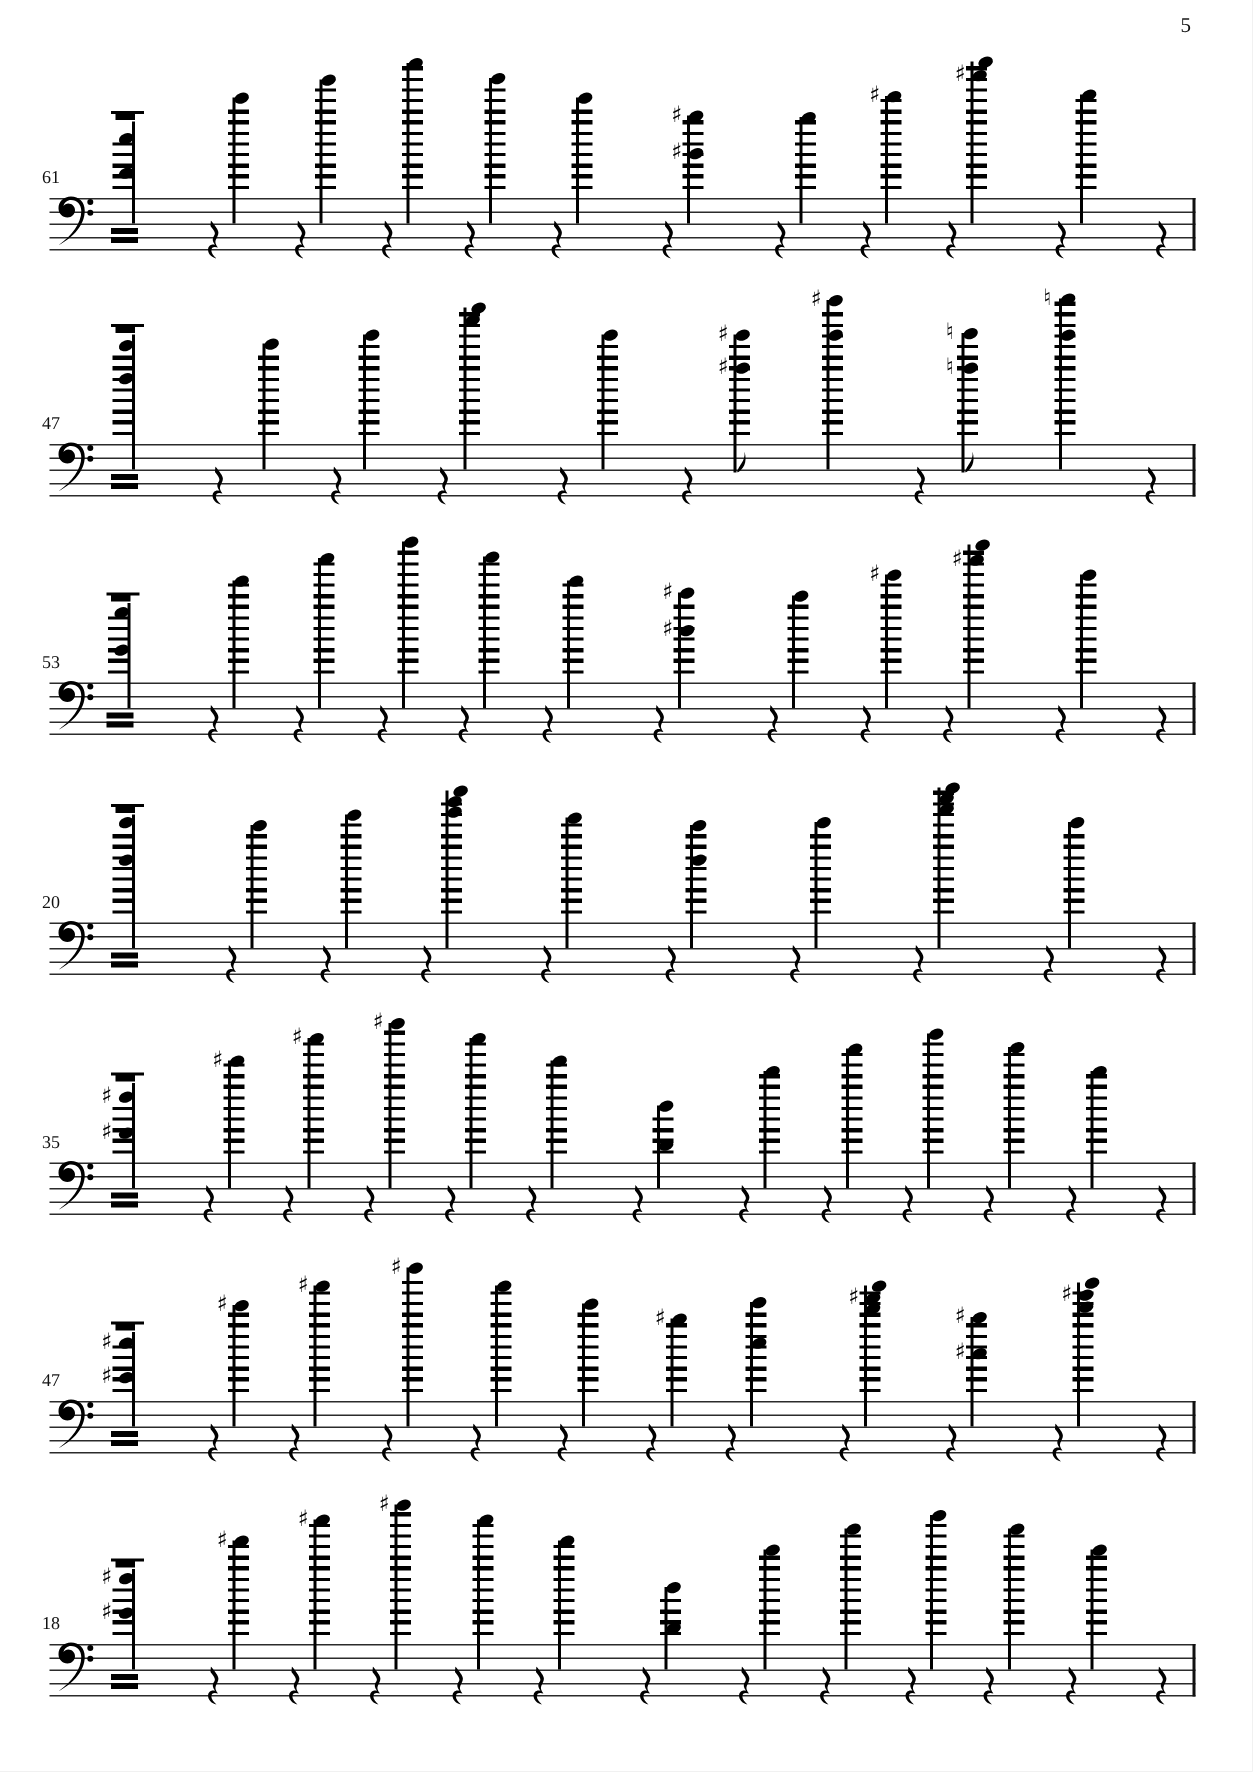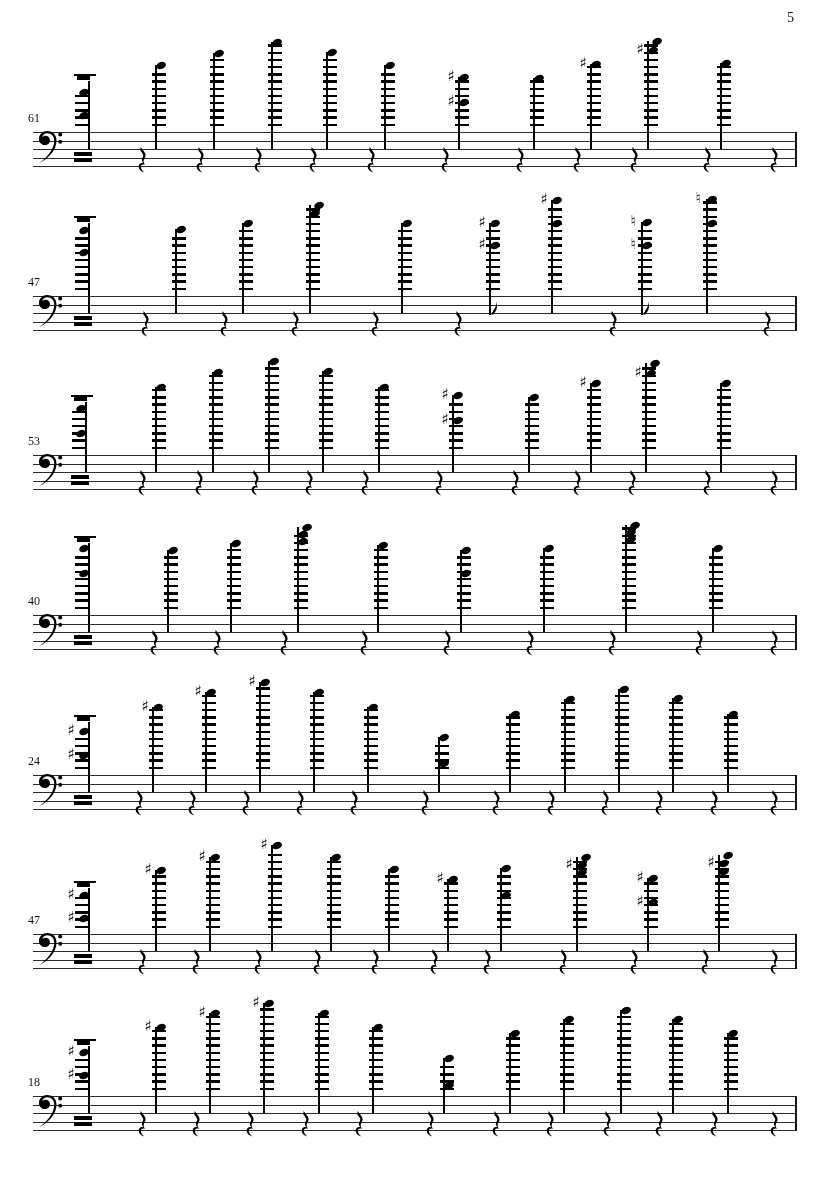--- a/index.html
+++ b/index.html
@@ -631,21 +631,21 @@
     <svg width="9" height="26" viewBox="0 0 9 26" class="rest-svg" style="left: 628px; top: 470px;">
       <path fill="#000" d="M2.6,0 C5.3,3.4 7.6,6.1 7.6,8.2 C7.6,9.9 6.6,11.2 5.9,12.9 C5.3,14.4 5.6,15.9 7.3,18.0 C4.8,17.1 2.9,17.7 2.9,19.9 C2.9,21.6 4.1,23.4 6.3,25.4 C3.0,24.6 0.7,22.3 0.7,19.5 C0.7,16.9 2.9,15.4 5.3,16.2 C3.6,13.9 3.4,12.2 4.6,10.4 C5.6,8.9 5.9,7.9 2.3,3.6 Z"></path>
     </svg>
     <svg width="9" height="26" viewBox="0 0 9 26" class="rest-svg" style="left: 703px; top: 470px;">
       <path fill="#000" d="M2.6,0 C5.3,3.4 7.6,6.1 7.6,8.2 C7.6,9.9 6.6,11.2 5.9,12.9 C5.3,14.4 5.6,15.9 7.3,18.0 C4.8,17.1 2.9,17.7 2.9,19.9 C2.9,21.6 4.1,23.4 6.3,25.4 C3.0,24.6 0.7,22.3 0.7,19.5 C0.7,16.9 2.9,15.4 5.3,16.2 C3.6,13.9 3.4,12.2 4.6,10.4 C5.6,8.9 5.9,7.9 2.3,3.6 Z"></path>
     </svg>
     <svg width="9" height="26" viewBox="0 0 9 26" class="rest-svg" style="left: 770px; top: 470px;">
       <path fill="#000" d="M2.6,0 C5.3,3.4 7.6,6.1 7.6,8.2 C7.6,9.9 6.6,11.2 5.9,12.9 C5.3,14.4 5.6,15.9 7.3,18.0 C4.8,17.1 2.9,17.7 2.9,19.9 C2.9,21.6 4.1,23.4 6.3,25.4 C3.0,24.6 0.7,22.3 0.7,19.5 C0.7,16.9 2.9,15.4 5.3,16.2 C3.6,13.9 3.4,12.2 4.6,10.4 C5.6,8.9 5.9,7.9 2.3,3.6 Z"></path>
     </svg>
     <div style="position: absolute; left: 0px; top: 0px;">
-      <div class="measure-num" style="left: 14px; top: 594px;">40</div>
+      <div class="measure-num" style="left: 14px; top: 594px;">20</div>
       <div class="staffline" style="left: 33px; width: 764px; top: 615px;"></div>
       <div class="staffline" style="left: 33px; width: 764px; top: 623.5px;"></div>
       <div class="staffline" style="left: 33px; width: 764px; top: 632px;"></div>
       <div class="staffline" style="left: 33px; width: 764px; top: 640.5px;"></div>
       <div class="staffline" style="left: 33px; width: 764px; top: 649px;"></div>
       <div class="barline" style="left: 795.3px; top: 615px; height: 35.2px;"></div>
       <div style="position: absolute; left: 0px; top: 0px;">
         <div class="ledger" style="left: 74.7px; top: 606.6px;"></div>
         <div class="ledger" style="left: 74.7px; top: 599.4px;"></div>
         <div class="ledger" style="left: 74.7px; top: 592.2px;"></div>
@@ -799,21 +799,21 @@
     <svg width="9" height="26" viewBox="0 0 9 26" class="rest-svg" style="left: 608px; top: 630px;">
       <path fill="#000" d="M2.6,0 C5.3,3.4 7.6,6.1 7.6,8.2 C7.6,9.9 6.6,11.2 5.9,12.9 C5.3,14.4 5.6,15.9 7.3,18.0 C4.8,17.1 2.9,17.7 2.9,19.9 C2.9,21.6 4.1,23.4 6.3,25.4 C3.0,24.6 0.7,22.3 0.7,19.5 C0.7,16.9 2.9,15.4 5.3,16.2 C3.6,13.9 3.4,12.2 4.6,10.4 C5.6,8.9 5.9,7.9 2.3,3.6 Z"></path>
     </svg>
     <svg width="9" height="26" viewBox="0 0 9 26" class="rest-svg" style="left: 695px; top: 630px;">
       <path fill="#000" d="M2.6,0 C5.3,3.4 7.6,6.1 7.6,8.2 C7.6,9.9 6.6,11.2 5.9,12.9 C5.3,14.4 5.6,15.9 7.3,18.0 C4.8,17.1 2.9,17.7 2.9,19.9 C2.9,21.6 4.1,23.4 6.3,25.4 C3.0,24.6 0.7,22.3 0.7,19.5 C0.7,16.9 2.9,15.4 5.3,16.2 C3.6,13.9 3.4,12.2 4.6,10.4 C5.6,8.9 5.9,7.9 2.3,3.6 Z"></path>
     </svg>
     <svg width="9" height="26" viewBox="0 0 9 26" class="rest-svg" style="left: 770px; top: 630px;">
       <path fill="#000" d="M2.6,0 C5.3,3.4 7.6,6.1 7.6,8.2 C7.6,9.9 6.6,11.2 5.9,12.9 C5.3,14.4 5.6,15.9 7.3,18.0 C4.8,17.1 2.9,17.7 2.9,19.9 C2.9,21.6 4.1,23.4 6.3,25.4 C3.0,24.6 0.7,22.3 0.7,19.5 C0.7,16.9 2.9,15.4 5.3,16.2 C3.6,13.9 3.4,12.2 4.6,10.4 C5.6,8.9 5.9,7.9 2.3,3.6 Z"></path>
     </svg>
     <div style="position: absolute; left: 0px; top: 0px;">
-      <div class="measure-num" style="left: 14px; top: 754px;">24</div>
+      <div class="measure-num" style="left: 14px; top: 754px;">35</div>
       <div class="staffline" style="left: 33px; width: 764px; top: 775px;"></div>
       <div class="staffline" style="left: 33px; width: 764px; top: 783.5px;"></div>
       <div class="staffline" style="left: 33px; width: 764px; top: 792px;"></div>
       <div class="staffline" style="left: 33px; width: 764px; top: 800.5px;"></div>
       <div class="staffline" style="left: 33px; width: 764px; top: 809px;"></div>
       <div class="barline" style="left: 795.3px; top: 775px; height: 35.2px;"></div>
       <div style="position: absolute; left: 0px; top: 0px;">
         <div class="ledger" style="left: 74.7px; top: 766.6px;"></div>
         <div class="ledger" style="left: 74.7px; top: 759.4px;"></div>
         <div class="ledger" style="left: 74.7px; top: 752.2px;"></div>

